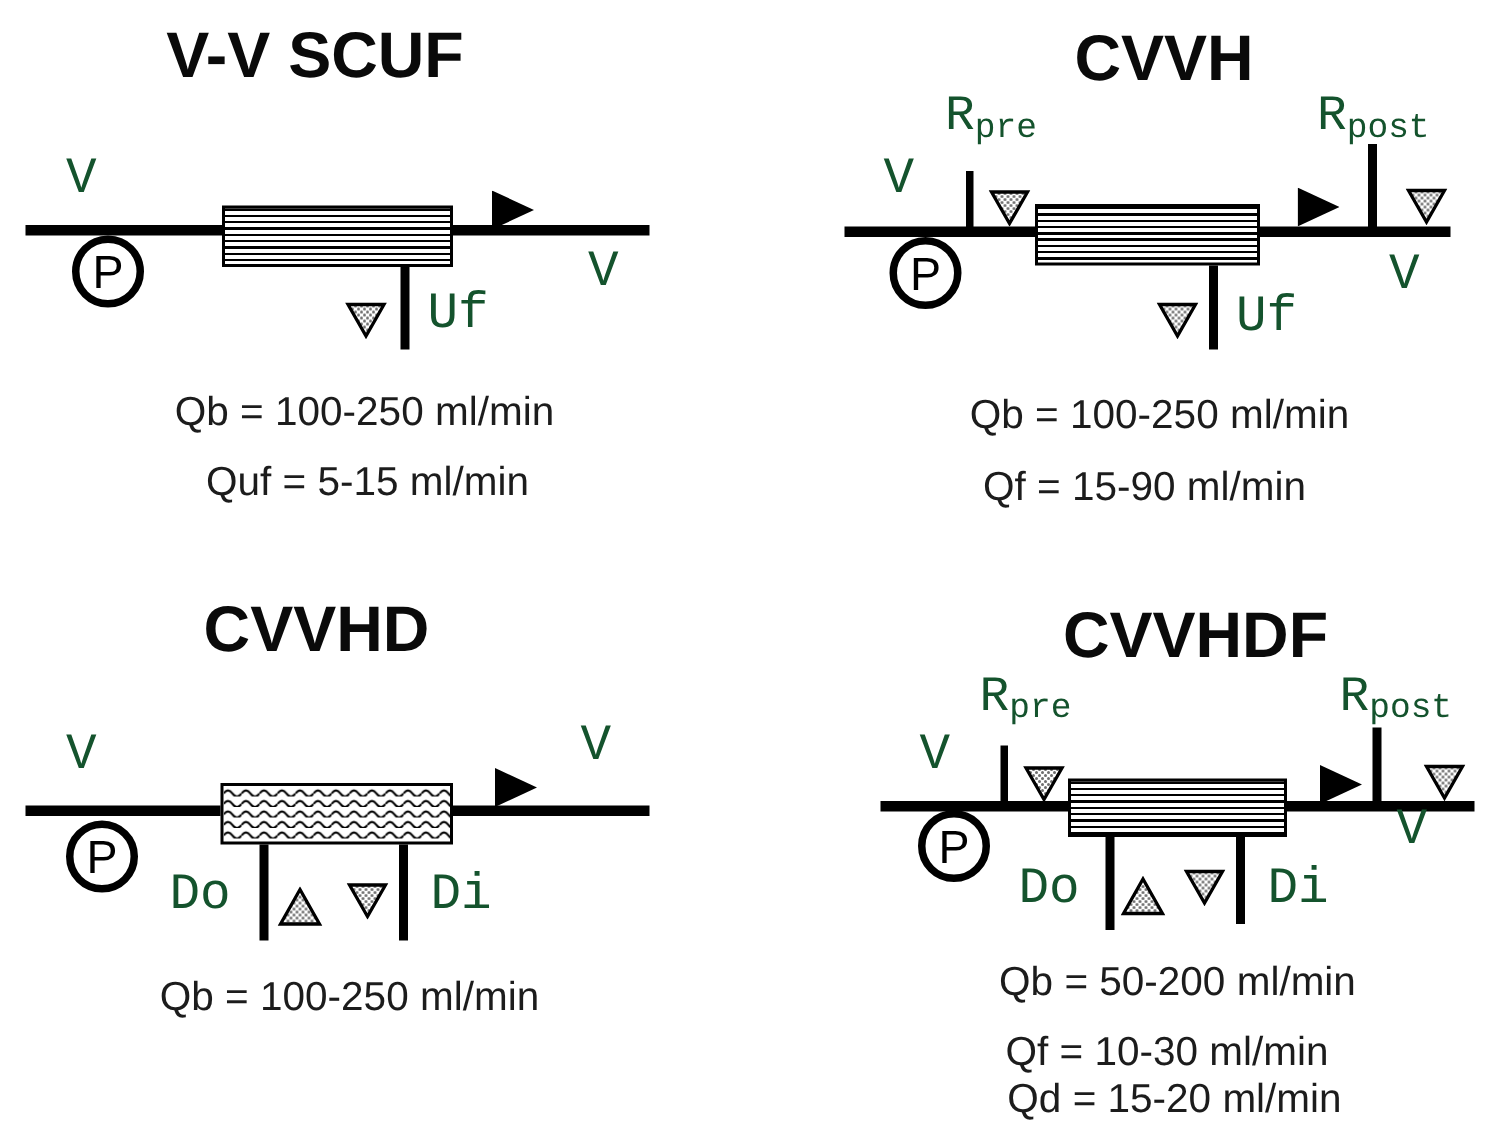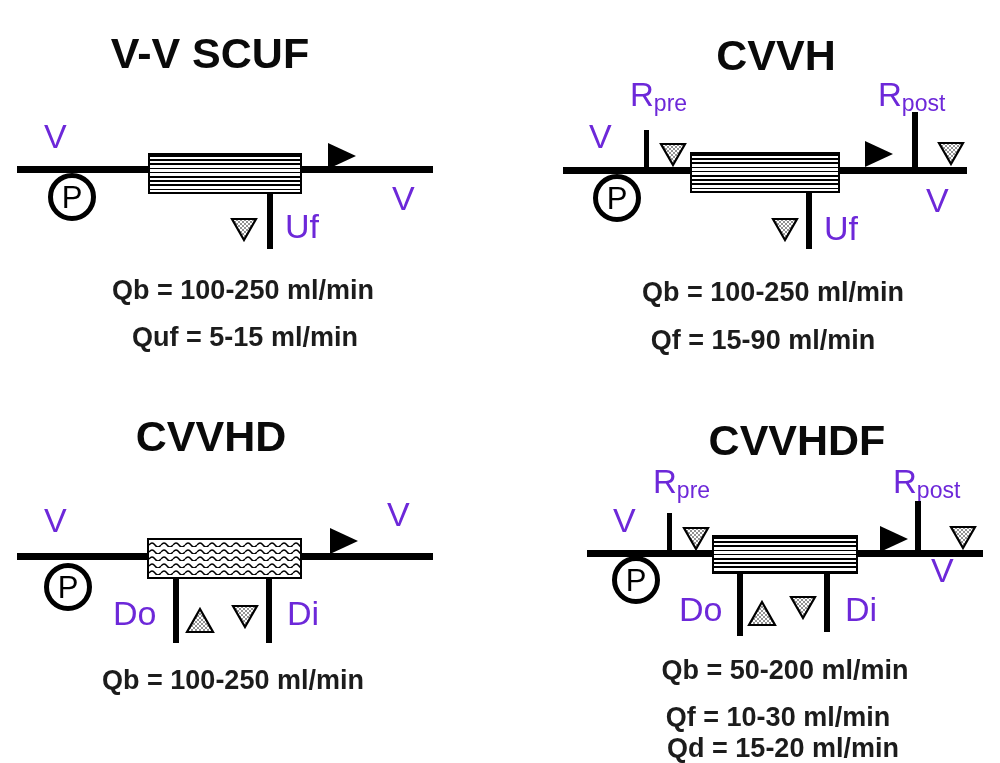--- a/index.html
+++ b/index.html
@@ -1,36 +1,36 @@
 <!DOCTYPE html>
 <html><head>
 <meta charset="utf-8">
 <style>
   html,body{margin:0;padding:0;background:#fff;}
   body{font-family:"Liberation Sans", sans-serif; color:#000;}
   #canvas{position:relative;width:1000px;height:763px;background:#fff;overflow:hidden;}
-  .panel{position:absolute;inset:0;margin-top:16px;}
+  .panel{position:absolute;inset:0;}
   .title{position:absolute;margin:0;font-size:43px;font-weight:bold;letter-spacing:0px;
          white-space:nowrap;transform:translateX(-50%);color:#0a0a0a;line-height:1;}
-  .lbl{position:absolute;font-size:34px;line-height:1;white-space:nowrap;color:#6d28d9;}
+  .lbl{position:absolute;font-size:34px;line-height:1;white-space:nowrap;color:#14532d;font-family:Liberation Mono, monospace;}
   .rlbl .rmain{font-size:33px;}
   .rlbl .rsub{font-size:23px;vertical-align:-5px;}
   .hline{position:absolute;height:7px;background:#000;}
   .vline{position:absolute;width:6px;background:#000;}
   .pump{position:absolute;width:48px;height:48px;box-sizing:border-box;border:5px solid #000;
         border-radius:50%;background:#fff;display:flex;align-items:center;justify-content:center;}
   .pump span{font-size:31px;line-height:1;}
   .filter{position:absolute;box-sizing:border-box;border:2px solid #000;background:#fff;overflow:hidden;}
   .filter.stripes{background:repeating-linear-gradient(to bottom,#000 0px,#000 1.6px,#fff 1.6px,#fff 4.2px);}
   .filter svg{display:block;}
   .arrow{position:absolute;width:28px;height:26px;background:#000;
          clip-path:polygon(0 0,100% 50%,0 100%);}
   .tri{position:absolute;}
   .rate{position:absolute;font-size:27px;line-height:1.1;white-space:nowrap;color:#1c1c1c;
-        transform:translateX(-50%);font-weight:bold;}
+        transform:translateX(-50%);}
 </style>
 </head>
 <body>
 
 <svg width="0" height="0" style="position:absolute">
   <defs>
     <pattern id="dotpat" width="4" height="4" patternUnits="userSpaceOnUse">
       <rect width="4" height="4" fill="#fff"></rect>
       <circle cx="1" cy="1" r="1" fill="#6e6e6e"></circle>
       <circle cx="3" cy="3" r="1" fill="#6e6e6e"></circle>

